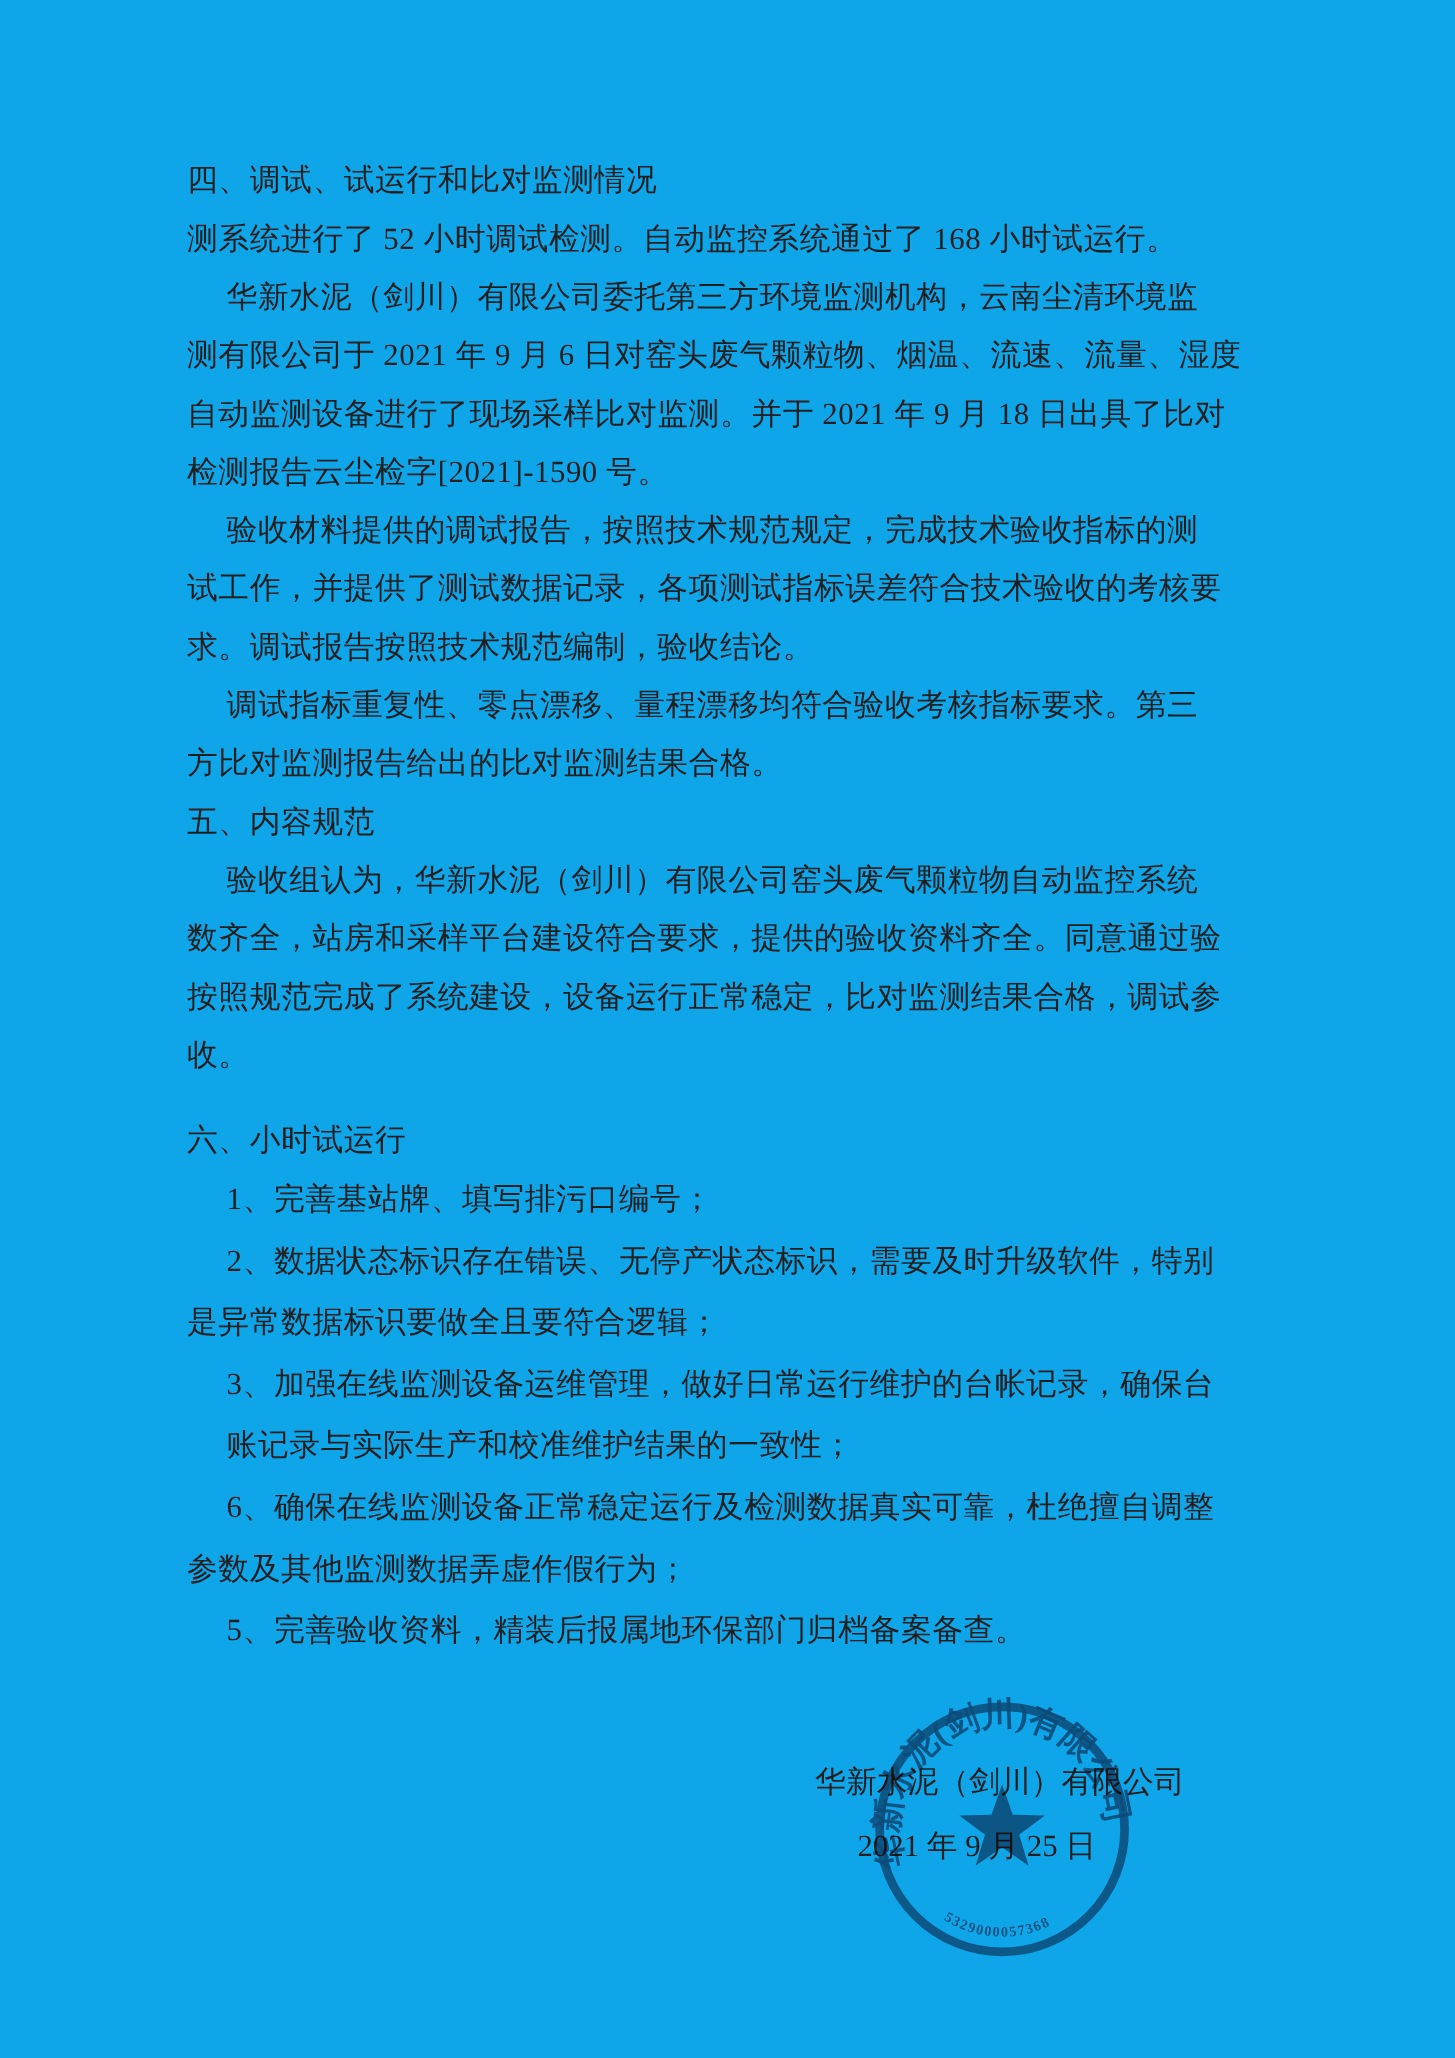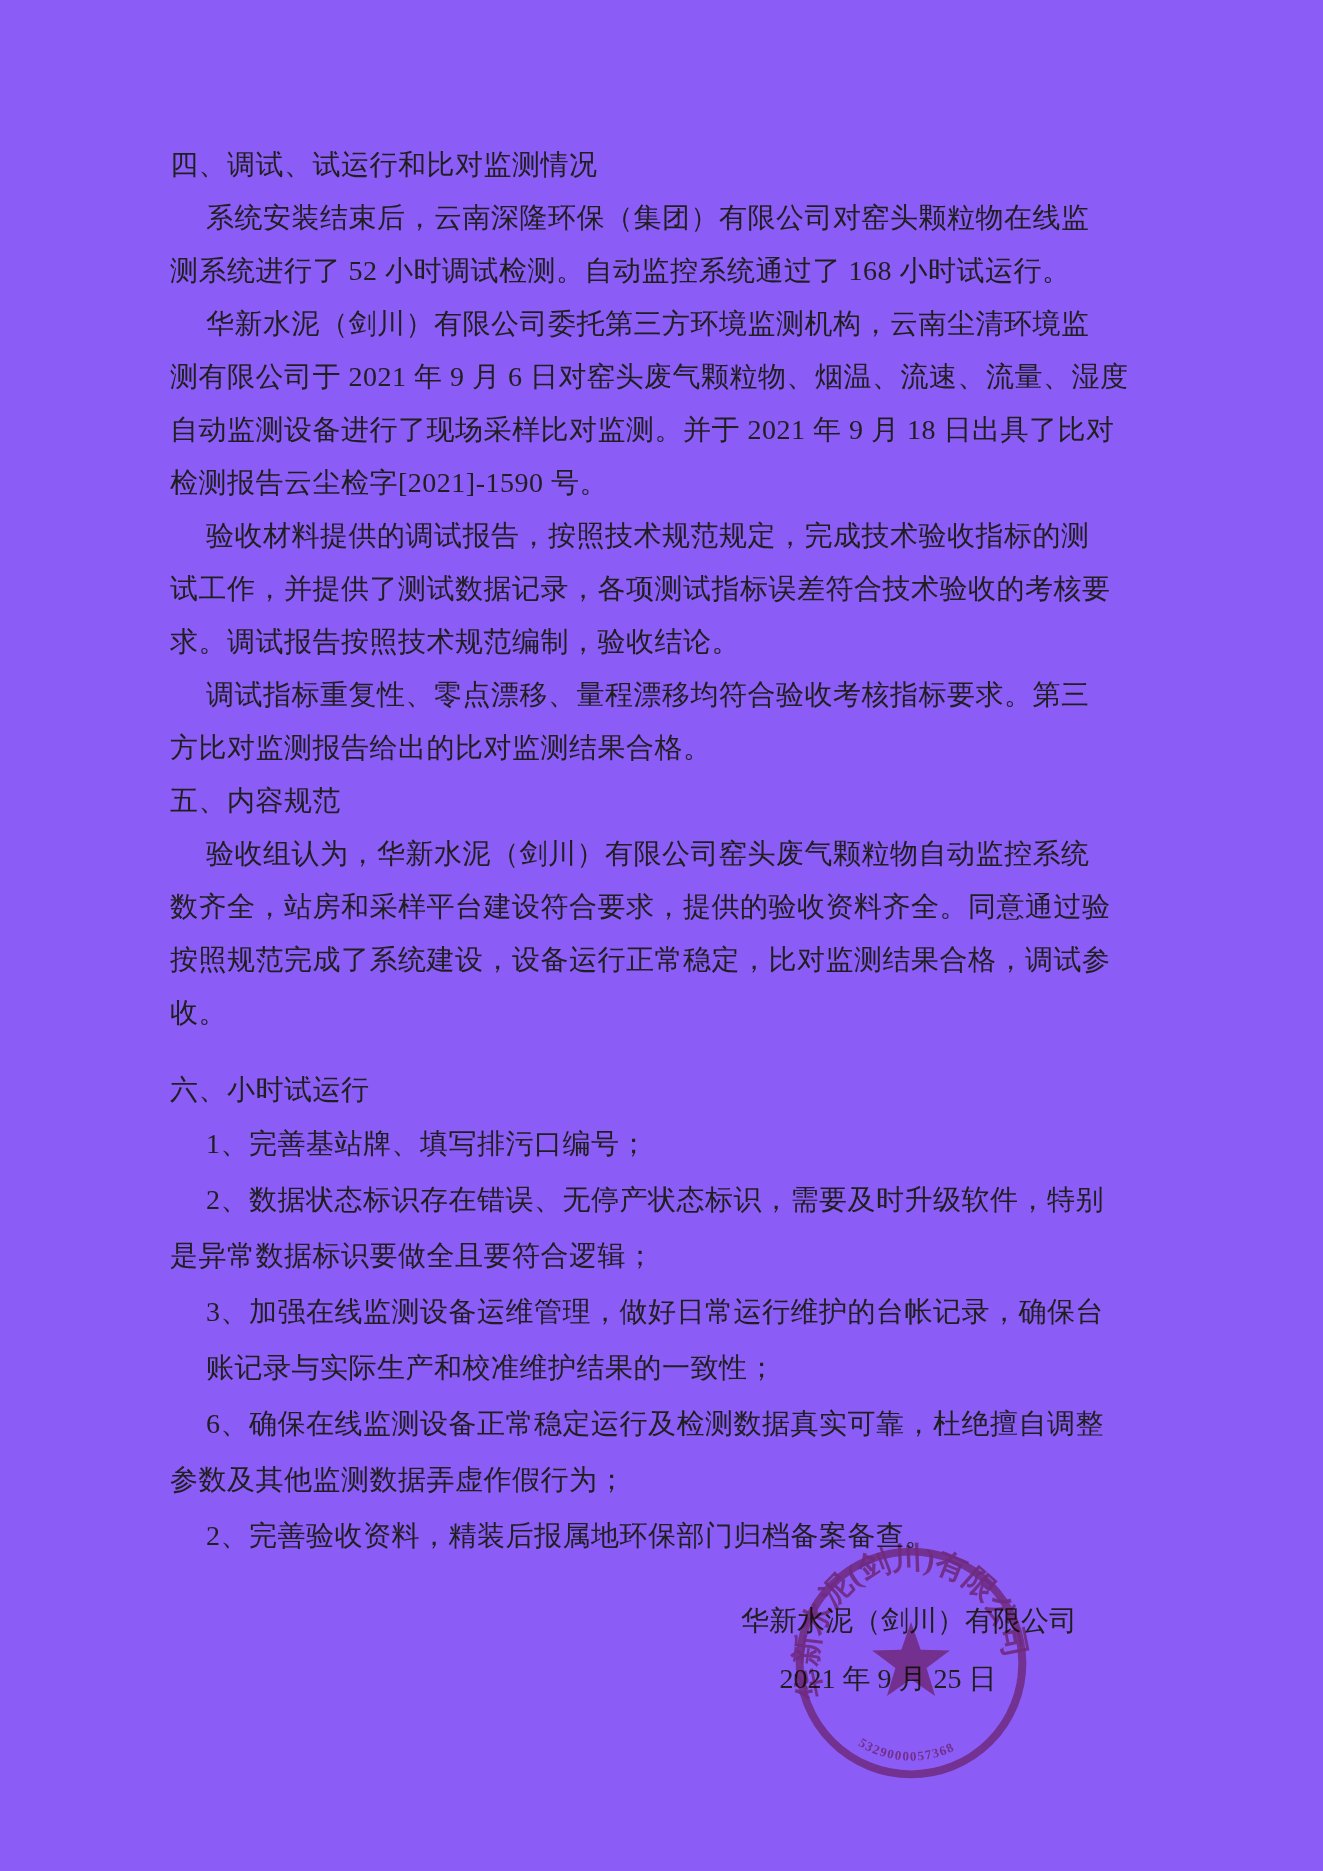--- a/index.html
+++ b/index.html
@@ -1,19 +1,19 @@
 <!DOCTYPE html>
 <html><head>
 <meta charset="utf-8">
 <style>
   html,body{margin:0;padding:0;background:#ffffff;}
   .page{
     position:relative;
     width:1323px;height:1871px;
-    background:#8b5cf6;
+    background:#0ea5e9;
     overflow:hidden;
     font-family:"Liberation Serif","DejaVu Serif",serif;
     color:#1f1f1f;
   }
   .content{
     position:absolute;left:170px;top:138px;width:930px;
   }
   .block{margin:0;}
   .block .line{
     font-size:28px;
@@ -51,21 +51,20 @@
 </head>
 <body>
 
 <div class="page">
 
   <div class="content">
       <div class="block heading">
         <div class="line">四、调试、试运行和比对监测情况</div>
       </div>
       <div class="block paragraph">
-        <div class="line indent">系统安装结束后，云南深隆环保（集团）有限公司对窑头颗粒物在线监</div>
         <div class="line">测系统进行了 52 小时调试检测。自动监控系统通过了 168 小时试运行。</div>
       </div>
       <div class="block paragraph">
         <div class="line indent">华新水泥（剑川）有限公司委托第三方环境监测机构，云南尘清环境监</div>
         <div class="line">测有限公司于 2021 年 9 月 6 日对窑头废气颗粒物、烟温、流速、流量、湿度</div>
         <div class="line">自动监测设备进行了现场采样比对监测。并于 2021 年 9 月 18 日出具了比对</div>
         <div class="line">检测报告云尘检字[2021]-1590 号。</div>
       </div>
       <div class="block paragraph">
         <div class="line indent">验收材料提供的调试报告，按照技术规范规定，完成技术验收指标的测</div>
@@ -97,21 +96,21 @@
       </div>
       <div class="block list-item">
         <div class="line indent">3、加强在线监测设备运维管理，做好日常运行维护的台帐记录，确保台</div>
         <div class="line indent">账记录与实际生产和校准维护结果的一致性；</div>
       </div>
       <div class="block list-item">
         <div class="line indent">6、确保在线监测设备正常稳定运行及检测数据真实可靠，杜绝擅自调整</div>
         <div class="line">参数及其他监测数据弄虚作假行为；</div>
       </div>
       <div class="block list-item">
-        <div class="line indent">2、完善验收资料，精装后报属地环保部门归档备案备查。</div>
+        <div class="line indent">5、完善验收资料，精装后报属地环保部门归档备案备查。</div>
       </div>
     </div>
 
   <div class="signature">
     <div class="sig-company">华新水泥（剑川）有限公司</div>
     <div class="sig-date">2021 年 9 月 25 日</div>
   </div>
 
   <svg class="stamp" viewBox="0 0 220 220" xmlns="http://www.w3.org/2000/svg">
     <defs>

